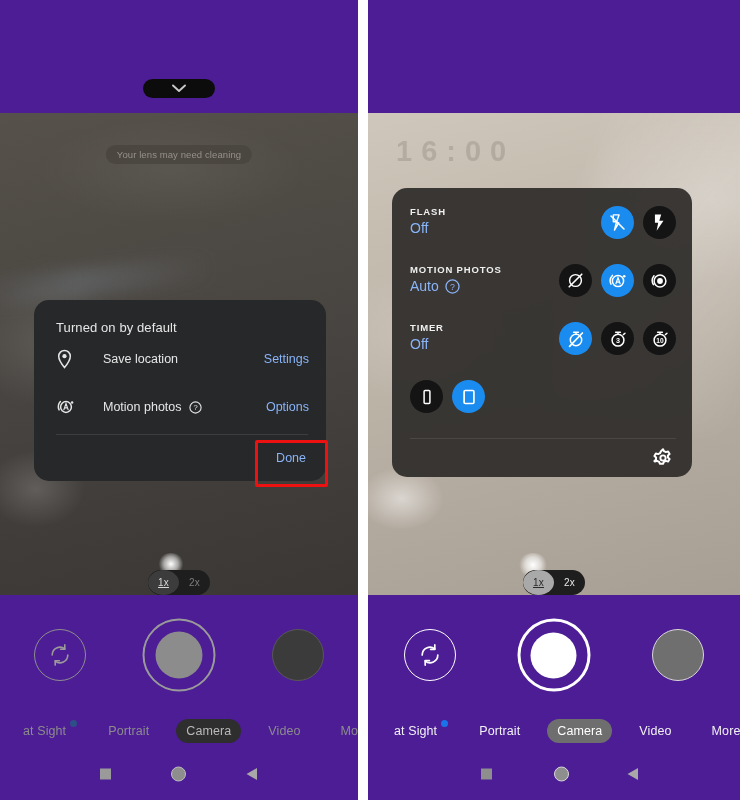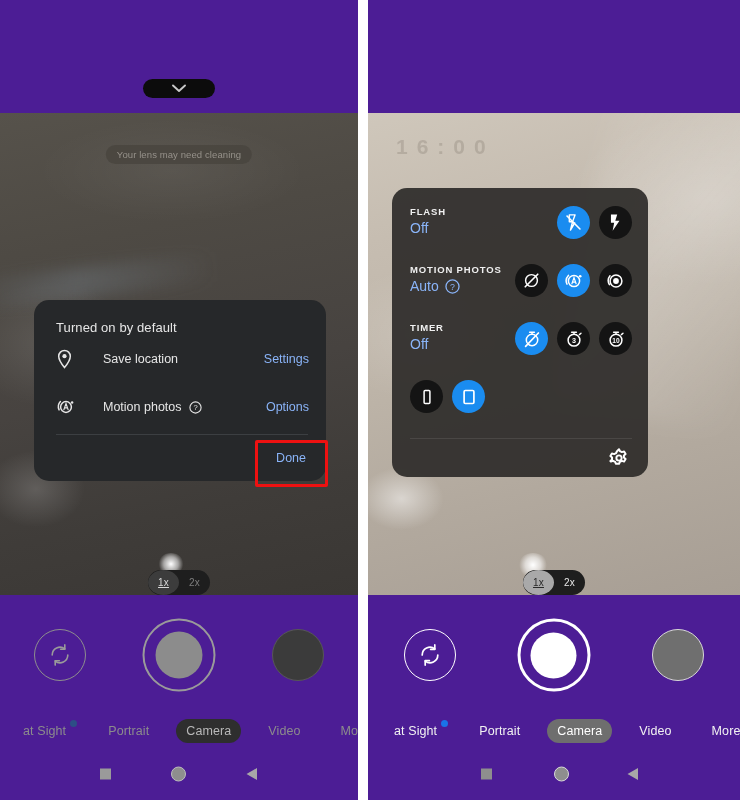--- a/index.html
+++ b/index.html
@@ -38,21 +38,21 @@
   .vf-right::after{
     content:""; position:absolute; right:-6%; top:-8%; width:48%; height:72%;
     background:linear-gradient(120deg, rgba(255,255,255,0) 0%, rgba(255,255,255,.20) 48%, rgba(255,255,255,0) 100%);
     filter:blur(10px); transform:rotate(12deg);
   }
   .vf-spec { position:absolute; border-radius:50%; pointer-events:none; }
   .spec-a { left:158px; top:440px; width:26px; height:22px; background:radial-gradient(circle,#ffffff 0%, rgba(255,255,255,.55) 42%, rgba(255,255,255,0) 72%); }
 
   
   .ghost-text{
-    position:absolute; left:28px; top:22px; font-size:21px; letter-spacing:9px;
+    position:absolute; left:28px; top:22px; font-size:29px; letter-spacing:9px;
     color:rgba(90,80,70,.20); font-weight:700; user-select:none;
   }
 
   
   .chev-pill{
     position:absolute; left:50%; transform:translateX(-50%); top:79px;
     width:72px; height:19px; border-radius:10px; background:#0c0c0c;
     display:flex; align-items:center; justify-content:center;
   }
   .chev-pill svg{ display:block; }
@@ -148,21 +148,21 @@
   .dlg-sep{ height:1px; background:#3c3f42; margin:3px 18px 0 22px; }
   .dlg-footer{ height:46px; display:flex; align-items:center; justify-content:flex-end; padding-right:20px; }
   .dlg-done{ font-size:12.5px; color:#8ab4f8; }
   .redbox{
     position:absolute; left:255px; top:440px; width:73px; height:47px;
     border:3px solid #ee1111; border-radius:2px; pointer-events:none;
   }
 
   
   .sheet{
-    position:absolute; left:24px; top:188px; width:256px;
+    position:absolute; left:24px; top:188px; width:300px;
     background:rgba(48,46,44,.94); border-radius:15px; padding:16px 0 0 0;
   }
   .sh-row{ display:flex; align-items:flex-start; padding:0 16px 0 18px; height:58px; }
   .sh-text{ flex:1; padding-top:2px; }
   .sh-cap{ font-size:9.5px; color:#f0f0f0; letter-spacing:.85px; font-weight:700; }
   .sh-val{ font-size:14px; color:#8ab4f8; margin-top:3px; display:flex; align-items:center; gap:6px; }
   .sh-opts{ display:flex; align-items:center; gap:9px; padding-top:2px; }
   .opt{
     width:33px; height:33px; border-radius:50%; background:#141414;
     display:flex; align-items:center; justify-content:center;

